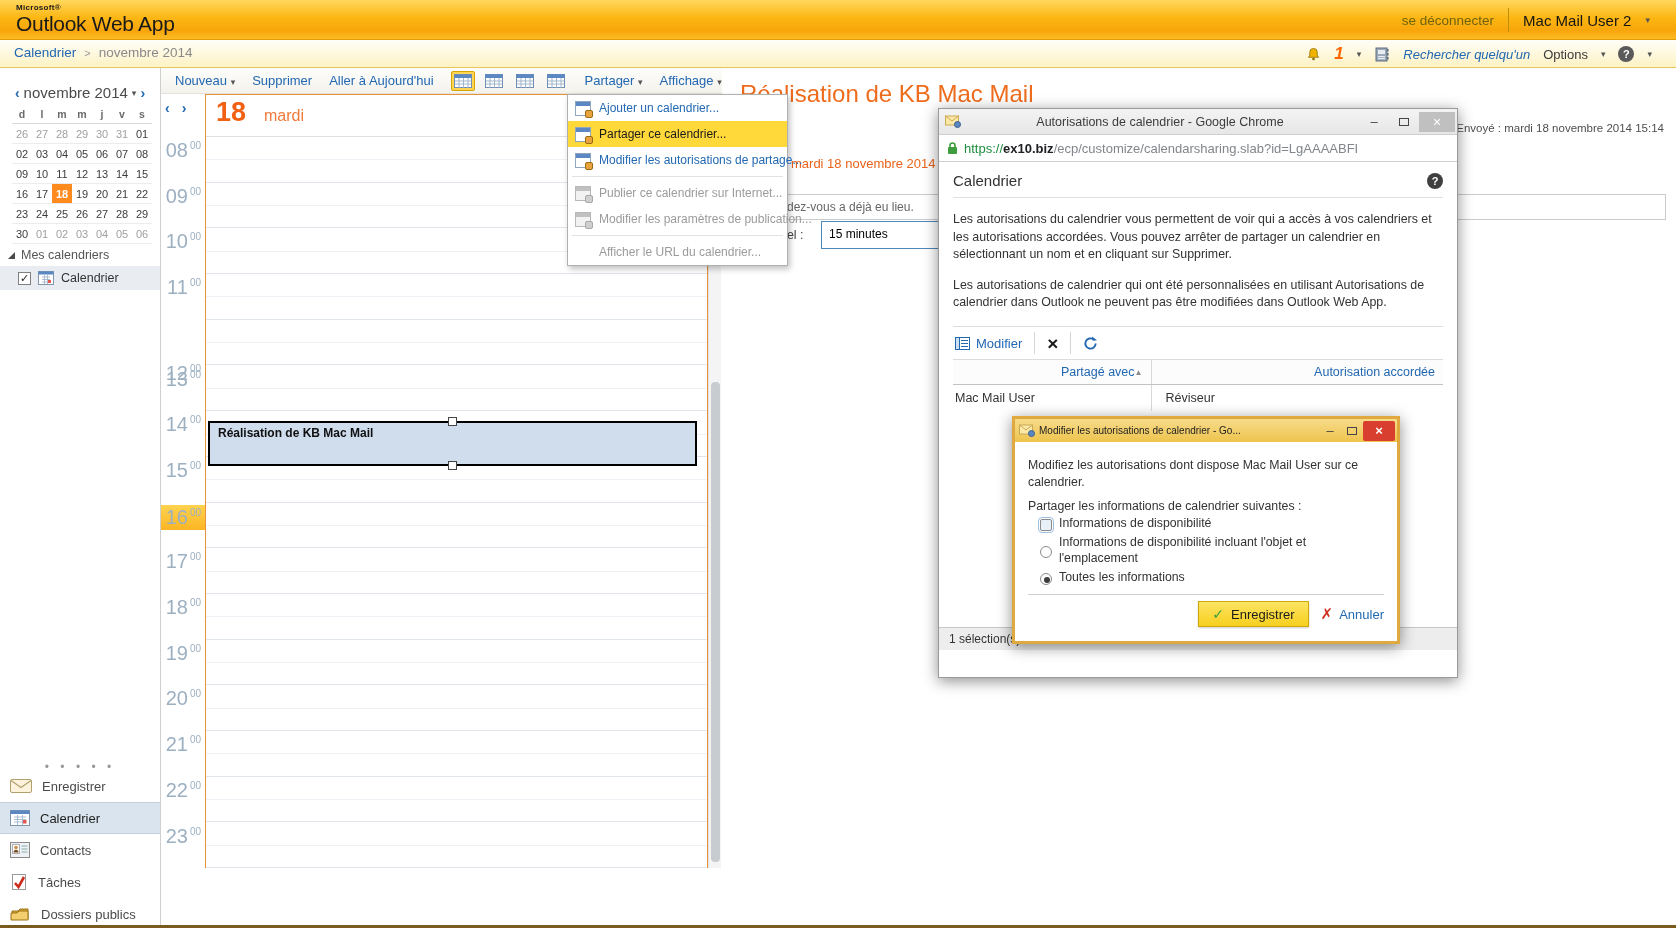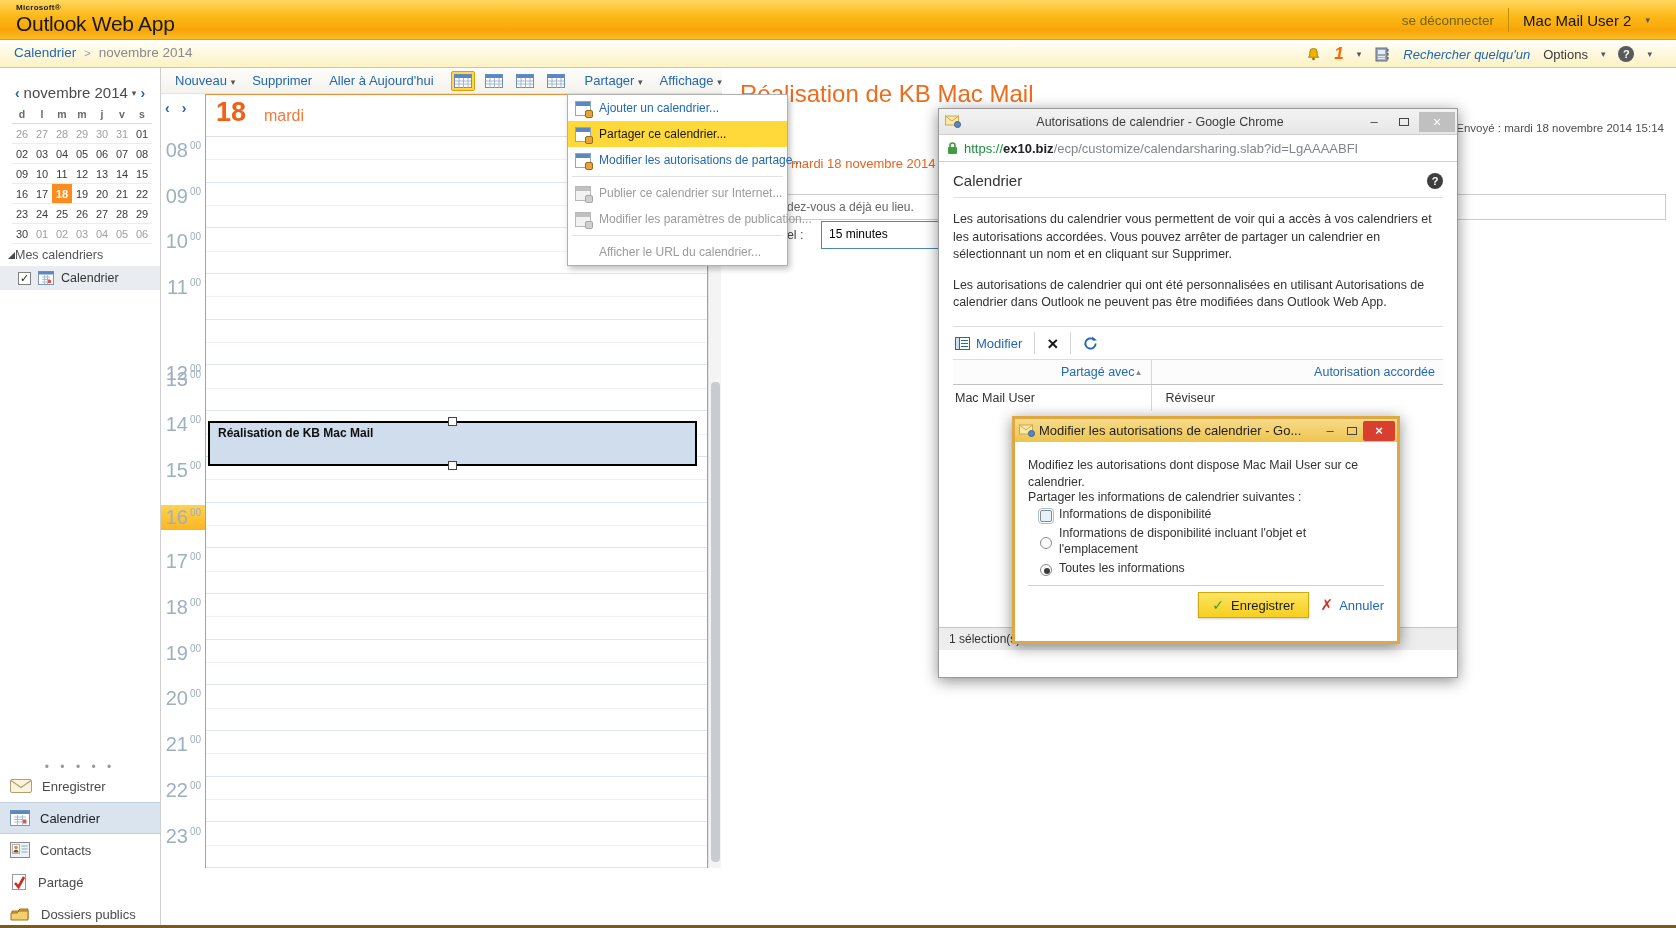--- a/index.html
+++ b/index.html
@@ -40,21 +40,21 @@
   .mini-title { position:absolute; left:2px; top:16px; width:156px; display:flex; align-items:center; justify-content:center; gap:4px;
     color:#4a4a4a; font-size:15px; }
   .chev { color:#2268b2; font-size:14px; font-weight:bold; }
   .mini-grid { position:absolute; left:12px; top:36px; width:140px; }
   .mini-row { display:flex; border-bottom:1px solid #ececec; }
   .mini-row.hdr { border-bottom:1px solid #d9d9d9; }
   .mini-cell { width:20px; height:19px; font-size:11px; color:#3c3c3c; display:flex; align-items:center; justify-content:center; }
   .mini-cell.hd { color:#6a6a6a; font-weight:bold; font-size:10.5px; }
   .mini-cell.other { color:#a0a0a0; }
   .mini-cell.sel { background:#ff8b1f; color:#fff; font-weight:bold; }
-  .mycals { position:absolute; left:8px; top:180px; display:flex; align-items:center; color:#555; font-size:12.5px; }
+  .mycals { position:absolute; left:8px; top:180px; display:flex; align-items:center; gap:6px; color:#555; font-size:12.5px; }
   .tri-expanded { width:0; height:0; border-left:7px solid transparent; border-bottom:7px solid #4a4a4a; }
   .cal-check-row { position:absolute; left:0; top:198px; width:160px; height:24px; background:#e9edf2; display:flex; align-items:center; gap:7px; padding-left:18px; }
   .checkbox { width:13px; height:13px; background:#fff; border:1px solid #808080; font-size:11px; color:#222; display:flex; align-items:center; justify-content:center; font-weight:bold; }
   .cal-check-row span.lbl { color:#333; font-size:12.5px; }
   .dots { position:absolute; left:0; top:692px; width:160px; text-align:center; color:#9a9a9a; font-size:12px; letter-spacing:4px; }
   .navlist { position:absolute; left:0; top:702px; width:160px; }
   .nav-item { height:32px; display:flex; align-items:center; gap:10px; padding-left:10px; color:#4a4a4a; font-size:13px; }
   .nav-item.sel { background:#dae4ee; border-top:1px solid #c3cfdc; border-bottom:1px solid #c3cfdc; color:#222; }
 
   
@@ -142,24 +142,24 @@
   .w1-table th { text-align:right; color:#2268b2; font-weight:normal; font-size:12.5px; padding:5px 8px 5px 2px;
     border-bottom:1px solid #c2c2c2; background:#fcfcfc; }
   .w1-table th + th, .w1-table td + td { border-left:1px solid #d8d8d8; padding-left:14px; }
   .w1-table td { font-size:12.5px; color:#333; padding:6px 8px 6px 2px; }
   .sortcaret { color:#8a8a8a; font-size:8px; float:right; margin-top:3px; }
   .statusbar { position:absolute; left:0; bottom:0; width:100%; height:23px; background:#ededed; border-top:1px solid #c6c6c6;
     font-size:12px; color:#333; line-height:22px; padding-left:10px; }
 
   #win2 { left:1012px; top:416px; width:388px; height:228px; border:3px solid #e0a93f; z-index:110; }
   .titlebar2 { height:23px; background:linear-gradient(#f7db8a,#eec44e); display:flex; align-items:center; padding-left:4px; }
-  .wtitle2 { flex:1; font-size:13px; color:#222; padding-left:4px; white-space:nowrap; overflow:hidden; }
+  .wtitle2 { flex:1; font-size:10px; color:#222; padding-left:4px; white-space:nowrap; overflow:hidden; }
   .win2-body { padding:7px 13px 0; }
   .w2-intro { font-size:12.3px; color:#333; line-height:1.35;margin-top:8px; }
-  .w2-sharelabel { font-size:12.3px; color:#333; margin-top:0; }
+  .w2-sharelabel { font-size:12.3px; color:#333; margin-top:9px; }
   .radio-row { display:flex; gap:7px; margin:3px 0 0 12px; align-items:center; }
   .radio { width:12px; height:12px; border-radius:50%; border:1px solid #8a8a8a; background:#fdfdfd; margin-top:2px; position:relative; flex:0 0 12px; }
   .radio.sel::after { content:""; position:absolute; left:3px; top:3px; width:6px; height:6px; border-radius:50%; background:#3c3c3c; }
   .radio.focus { outline:1px solid #9cc0de; outline-offset:1px; background:#e8f1f8; border-radius:2px; }
   .radio-label { font-size:12.3px; color:#333; line-height:1.3; }
   .w2-btnrow { border-top:1px solid #cfcfcf; margin-top:8px; padding:6px 0 0; display:flex; justify-content:flex-end; align-items:center; gap:12px; }
   .btn-save { background:linear-gradient(#fde463,#f6cf1e); border:1px solid #cfa90c; padding:4px 13px; font-size:13px; color:#1c1c1c;
     display:flex; align-items:center; gap:7px; box-shadow:0 1px 2px rgba(0,0,0,.2); }
   .check-green { color:#3a9f3f; font-weight:bold; font-size:14px; }
   .btn-cancel { display:flex; align-items:center; gap:6px; font-size:13px; color:#2268b2; }
@@ -339,21 +339,21 @@
         </span>
         <span>Contacts</span>
       </div>
       <div class="nav-item">
         <span>
           <svg width="18" height="17" viewBox="0 0 18 17">
             <rect x="2.5" y=".5" width="13" height="15" fill="#fff" stroke="#9a9a9a"></rect>
             <path d="M5 9l3.5 4L14 3" fill="none" stroke="#cc2b1d" stroke-width="2.6"></path>
           </svg>
         </span>
-        <span>Partagé</span>
+        <span>Tâches</span>
       </div>
       <div class="nav-item">
         <span>
           <svg width="21" height="16" viewBox="0 0 21 16">
             <path d="M2 5h6l2-2h8v10H2z" fill="#d9a93f" stroke="#9a7214"></path>
             <path d="M1 7h6l2-2h9v9H1z" fill="#f3cf70" stroke="#9a7214"></path>
           </svg>
         </span>
         <span>Dossiers publics</span>
       </div>

